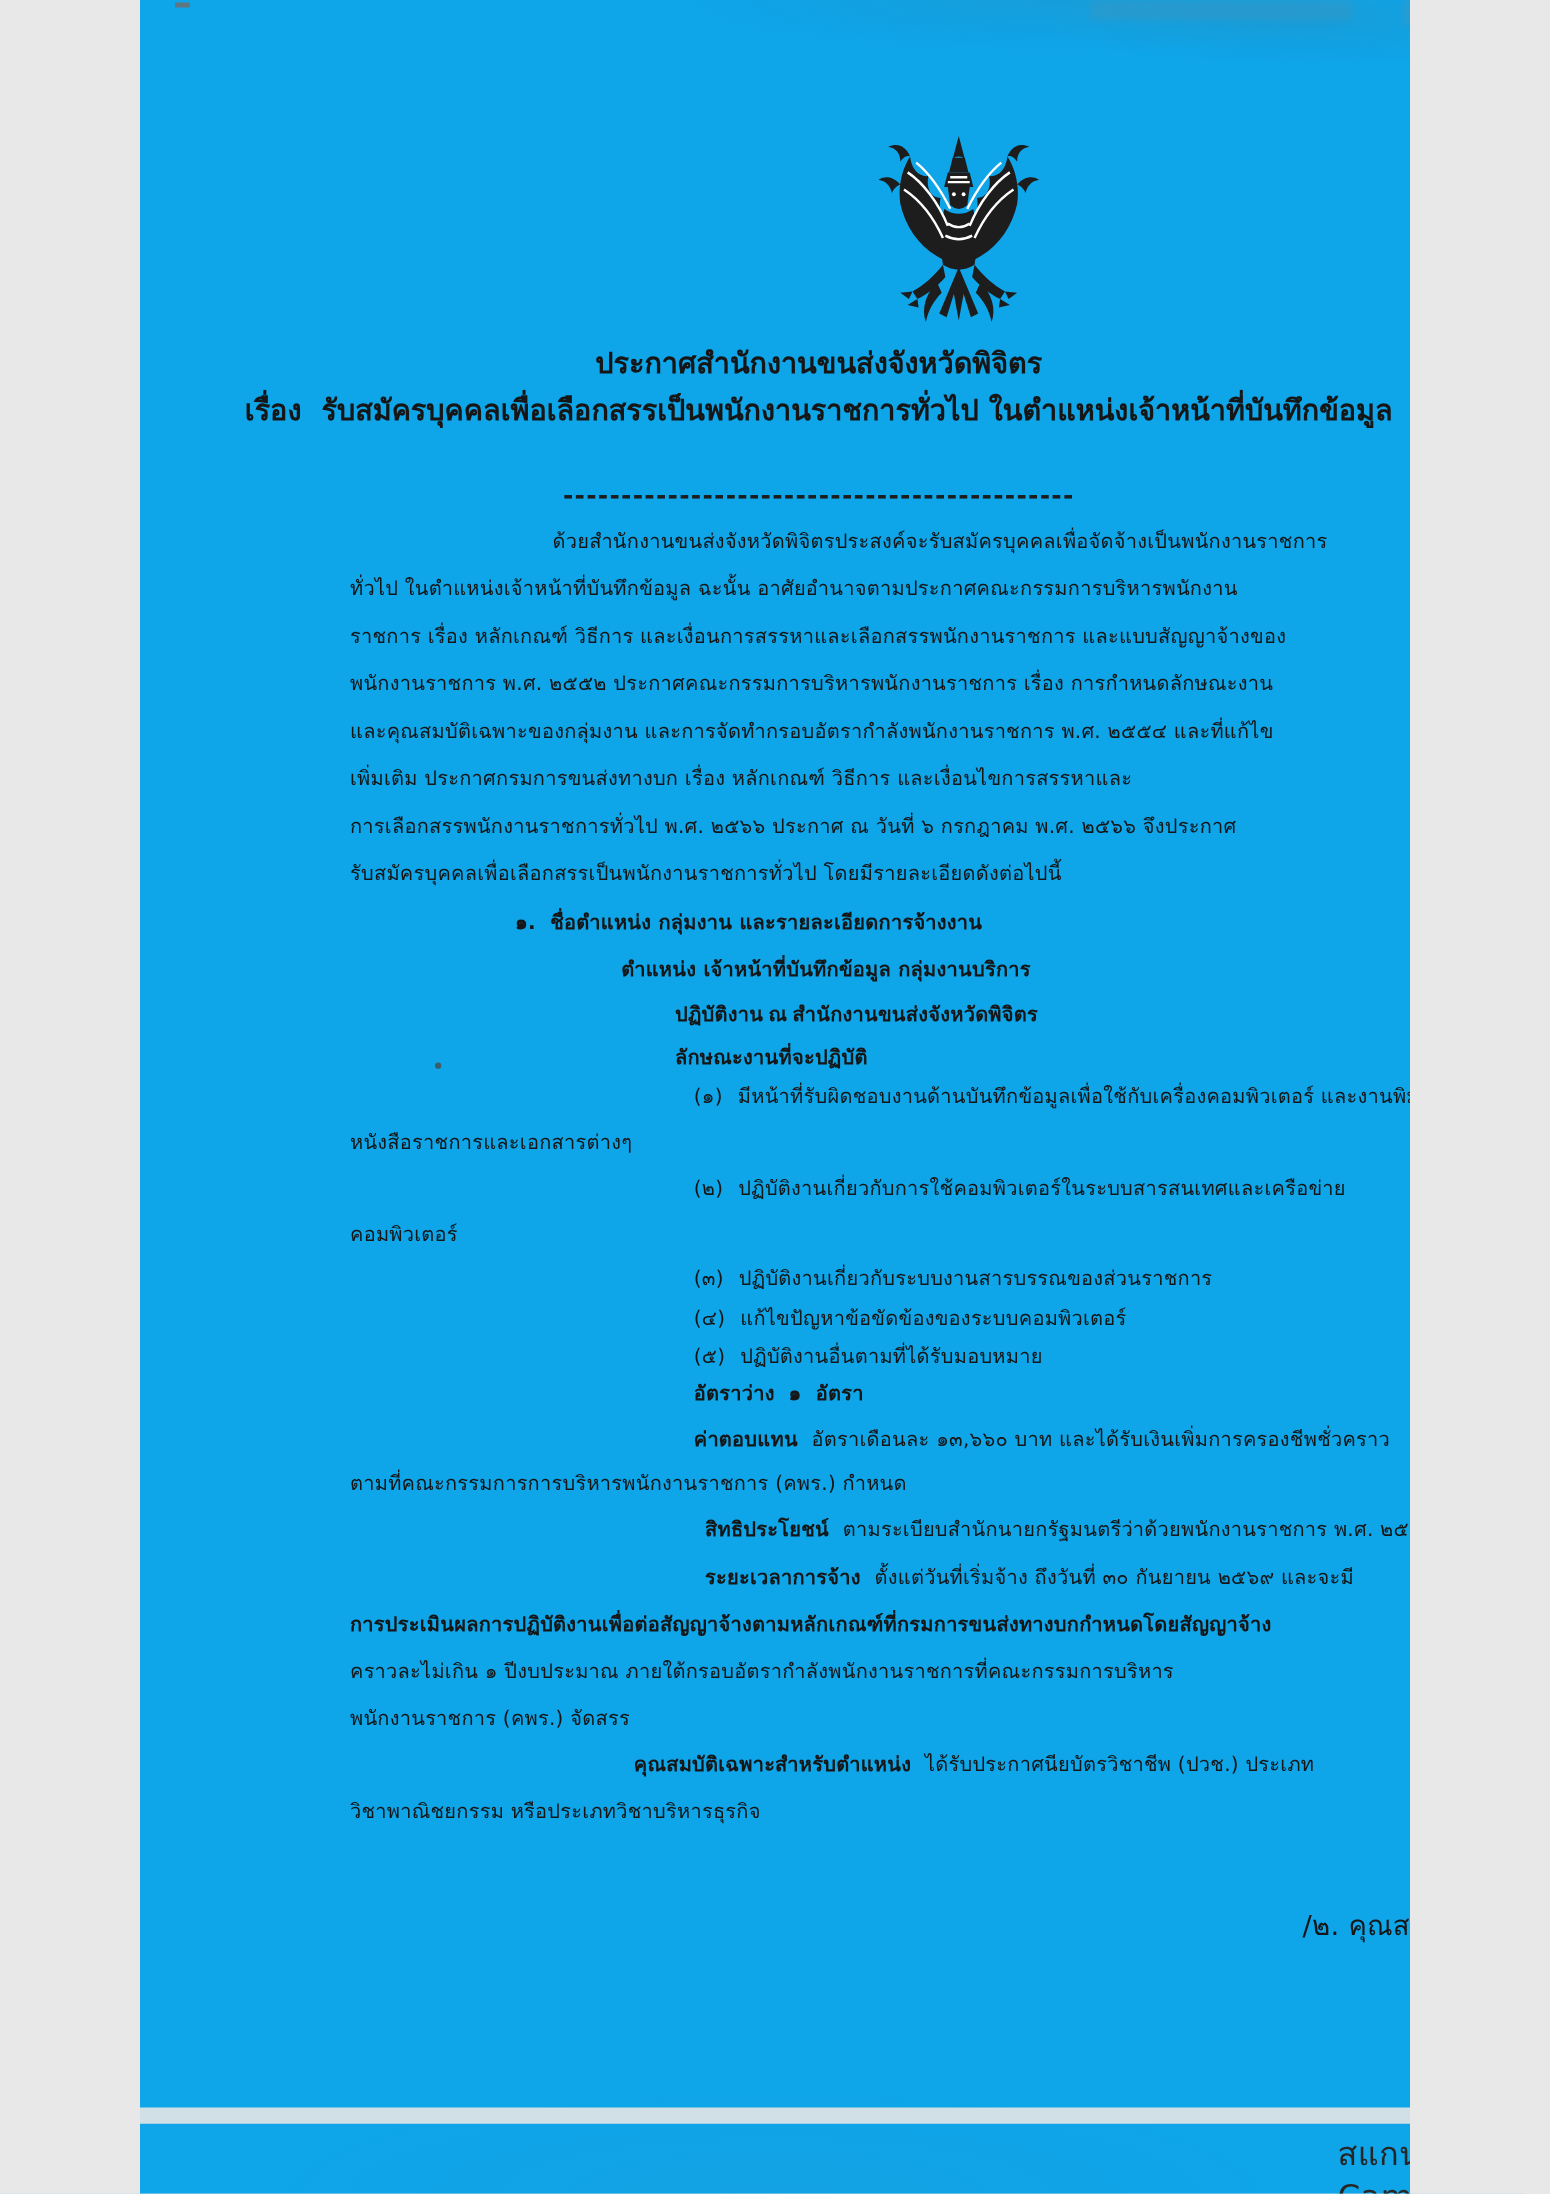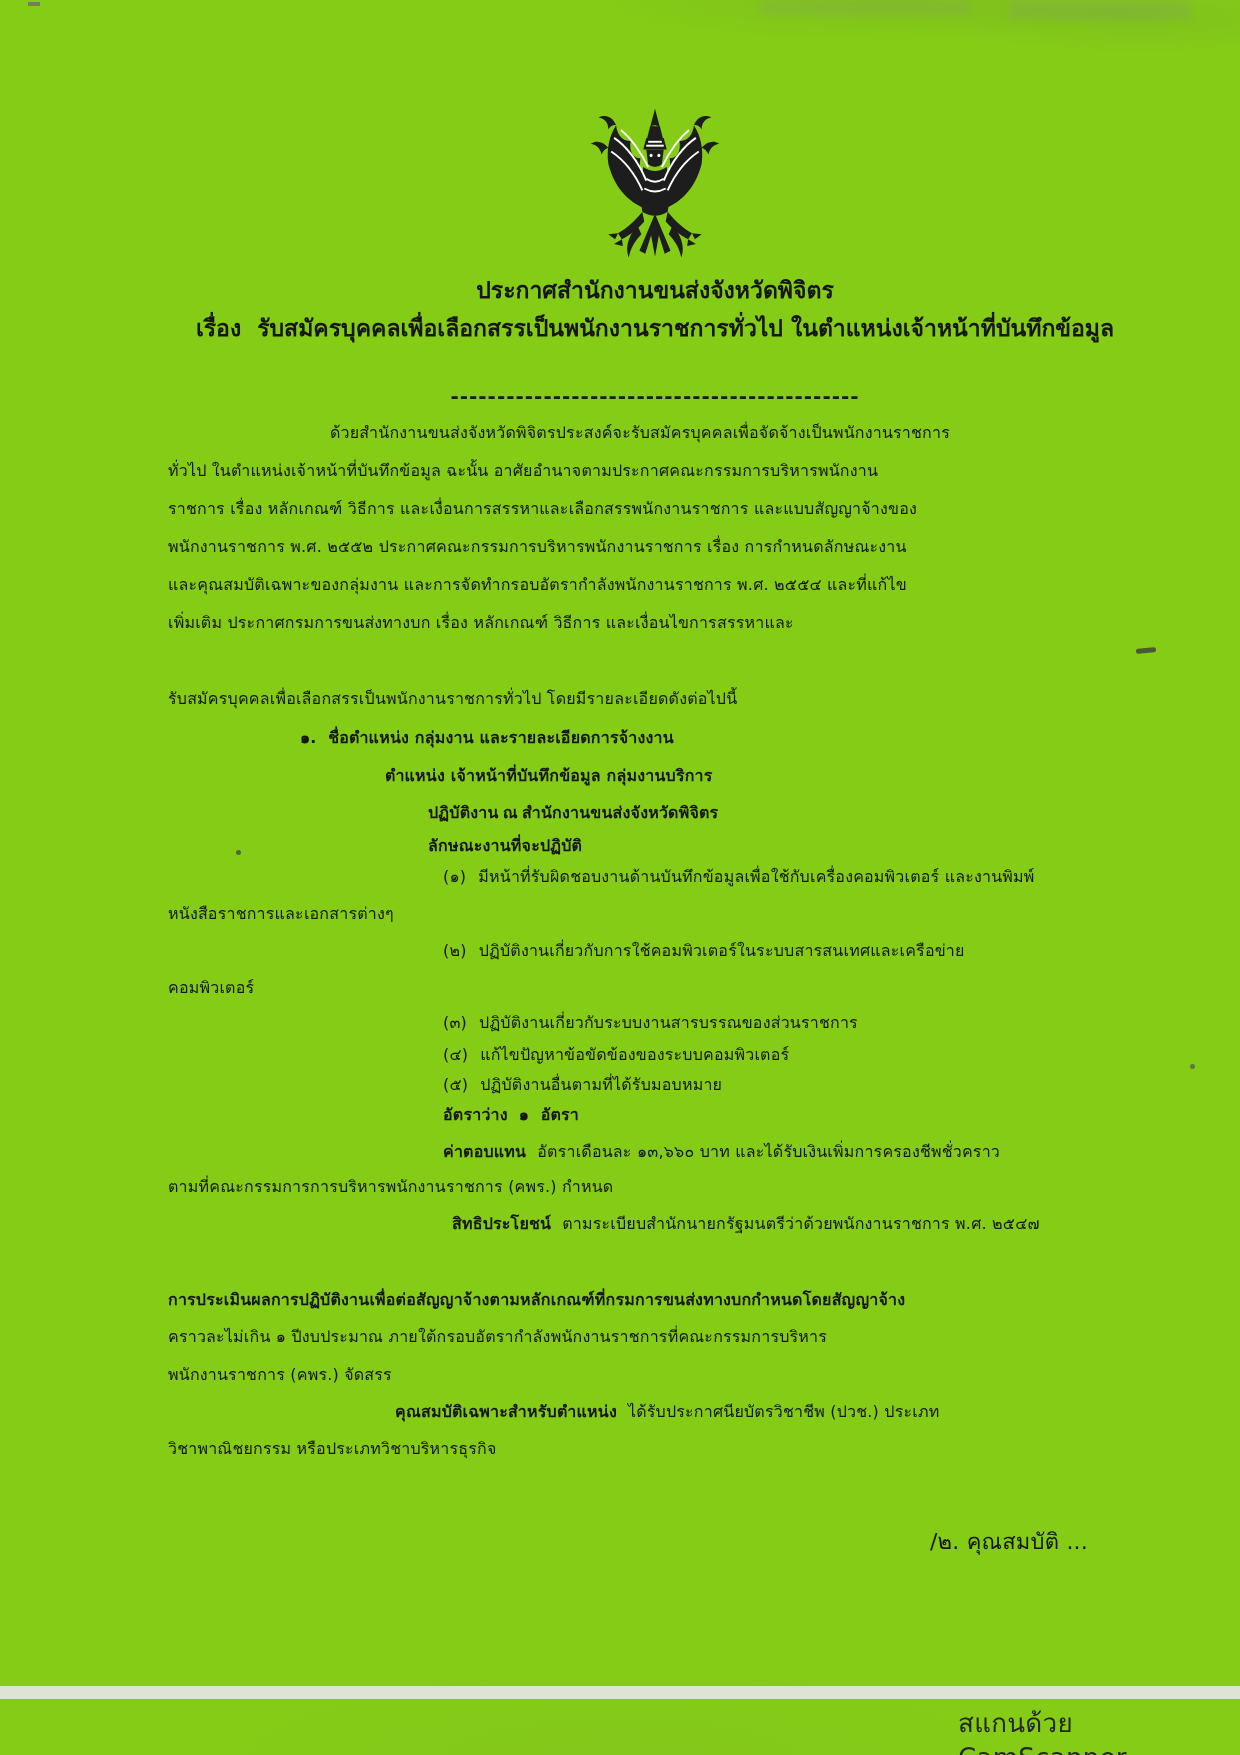--- a/index.html
+++ b/index.html
@@ -1,20 +1,20 @@
 <!DOCTYPE html>
 <html><head>
 <meta charset="utf-8">
 <style>
   html,body{margin:0;padding:0;background:#e8e8e8;}
   .page{
     position:relative;
-    width:1240px;height:1755px;
+    width:1016px;height:1755px;
     margin:0 auto;
-    background:#84cc16;
+    background:#0ea5e9;
     overflow:hidden;
     font-family:"DejaVu Sans",sans-serif;
     color:#161616;
   }
   
   .page::before{
     content:"";position:absolute;inset:0;pointer-events:none;
     background:
       radial-gradient(420px 60px at 72% 0%, rgba(90,90,90,0.10), transparent 70%),
       radial-gradient(300px 50px at 92% 1%, rgba(90,90,90,0.10), transparent 70%),
@@ -113,20 +113,21 @@
   <div class="center-wrap title" style="top:272px;">ประกาศสำนักงานขนส่งจังหวัดพิจิตร</div>
   <div class="center-wrap title" style="top:310px;">เรื่อง  รับสมัครบุคคลเพื่อเลือกสรรเป็นพนักงานราชการทั่วไป ในตำแหน่งเจ้าหน้าที่บันทึกข้อมูล</div>
   <div class="center-wrap sep" style="top:384px;">--------------------------------------------</div>
 
   <div class="t" style="left:330px;top:418px;">ด้วยสำนักงานขนส่งจังหวัดพิจิตรประสงค์จะรับสมัครบุคคลเพื่อจัดจ้างเป็นพนักงานราชการ</div>
   <div class="t" style="left:168px;top:456px;">ทั่วไป ในตำแหน่งเจ้าหน้าที่บันทึกข้อมูล ฉะนั้น อาศัยอำนาจตามประกาศคณะกรรมการบริหารพนักงาน</div>
   <div class="t" style="left:168px;top:494px;">ราชการ เรื่อง หลักเกณฑ์ วิธีการ และเงื่อนการสรรหาและเลือกสรรพนักงานราชการ และแบบสัญญาจ้างของ</div>
   <div class="t" style="left:168px;top:532px;">พนักงานราชการ พ.ศ. ๒๕๕๒ ประกาศคณะกรรมการบริหารพนักงานราชการ เรื่อง การกำหนดลักษณะงาน</div>
   <div class="t" style="left:168px;top:570px;">และคุณสมบัติเฉพาะของกลุ่มงาน และการจัดทำกรอบอัตรากำลังพนักงานราชการ พ.ศ. ๒๕๕๔ และที่แก้ไข</div>
   <div class="t" style="left:168px;top:608px;">เพิ่มเติม ประกาศกรมการขนส่งทางบก เรื่อง หลักเกณฑ์ วิธีการ และเงื่อนไขการสรรหาและ</div>
+  <div class="t" style="left:168px;top:646px;">การเลือกสรรพนักงานราชการทั่วไป พ.ศ. ๒๕๖๖ ประกาศ ณ วันที่ ๖ กรกฎาคม พ.ศ. ๒๕๖๖ จึงประกาศ</div>
   <div class="t" style="left:168px;top:684px;">รับสมัครบุคคลเพื่อเลือกสรรเป็นพนักงานราชการทั่วไป โดยมีรายละเอียดดังต่อไปนี้</div>
 
   <div class="t b" style="left:300px;top:723px;">๑.  ชื่อตำแหน่ง กลุ่มงาน และรายละเอียดการจ้างงาน</div>
   <div class="t b" style="left:385px;top:761px;">ตำแหน่ง เจ้าหน้าที่บันทึกข้อมูล กลุ่มงานบริการ</div>
   <div class="t b" style="left:428px;top:798px;font-family:Liberation Serif, serif;">ปฏิบัติงาน ณ สำนักงานขนส่งจังหวัดพิจิตร</div>
   <div class="t b" style="left:428px;top:831px;">ลักษณะงานที่จะปฏิบัติ</div>
 
   <div class="t" style="left:443px;top:862px;"><span>(๑)</span><span style="margin-left:12px;">มีหน้าที่รับผิดชอบงานด้านบันทึกข้อมูลเพื่อใช้กับเครื่องคอมพิวเตอร์ และงานพิมพ์</span></div>
   <div class="t" style="left:168px;top:899px;">หนังสือราชการและเอกสารต่างๆ</div>
 
@@ -137,20 +138,21 @@
   <div class="t" style="left:443px;top:1040px;"><span>(๔)</span><span style="margin-left:12px;">แก้ไขปัญหาข้อขัดข้องของระบบคอมพิวเตอร์</span></div>
   <div class="t" style="left:443px;top:1070px;"><span>(๕)</span><span style="margin-left:12px;">ปฏิบัติงานอื่นตามที่ได้รับมอบหมาย</span></div>
 
   <div class="t" style="left:443px;top:1100px;"><span class="lbl">อัตราว่าง</span><span class="b">๑  อัตรา</span></div>
 
   <div class="t" style="left:443px;top:1137px;text-align:right;"><span class="lbl">ค่าตอบแทน</span><span>อัตราเดือนละ ๑๓,๖๖๐ บาท และได้รับเงินเพิ่มการครองชีพชั่วคราว</span></div>
   <div class="t" style="left:168px;top:1172px;">ตามที่คณะกรรมการการบริหารพนักงานราชการ (คพร.) กำหนด</div>
 
   <div class="t" style="left:452px;top:1209px;"><span class="lbl">สิทธิประโยชน์</span><span>ตามระเบียบสำนักนายกรัฐมนตรีว่าด้วยพนักงานราชการ พ.ศ. ๒๕๔๗</span></div>
 
+  <div class="t" style="left:452px;top:1247px;"><span class="lbl">ระยะเวลาการจ้าง</span><span>ตั้งแต่วันที่เริ่มจ้าง ถึงวันที่ ๓๐ กันยายน ๒๕๖๙ และจะมี</span></div>
   <div class="t" style="left:168px;top:1285px;font-weight:bold;">การประเมินผลการปฏิบัติงานเพื่อต่อสัญญาจ้างตามหลักเกณฑ์ที่กรมการขนส่งทางบกกำหนดโดยสัญญาจ้าง</div>
   <div class="t" style="left:168px;top:1322px;">คราวละไม่เกิน ๑ ปีงบประมาณ ภายใต้กรอบอัตรากำลังพนักงานราชการที่คณะกรรมการบริหาร</div>
   <div class="t" style="left:168px;top:1360px;">พนักงานราชการ (คพร.) จัดสรร</div>
 
   <div class="t" style="left:395px;top:1397px;"><span class="lbl">คุณสมบัติเฉพาะสำหรับตำแหน่ง</span><span>ได้รับประกาศนียบัตรวิชาชีพ (ปวช.) ประเภท</span></div>
   <div class="t" style="left:168px;top:1434px;">วิชาพาณิชยกรรม หรือประเภทวิชาบริหารธุรกิจ</div>
 
   <div class="t marker" style="left:930px;top:1527px;">/๒. คุณสมบัติ ...</div>
 
   <div class="artifact watermark" style="left:958px;top:1702px;">สแกนด้วย CamScanner</div>

